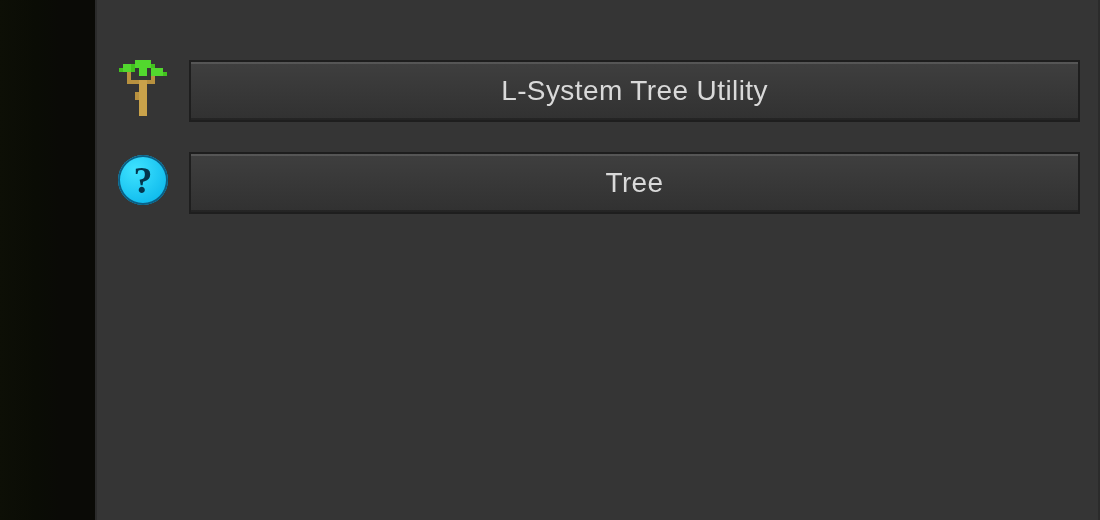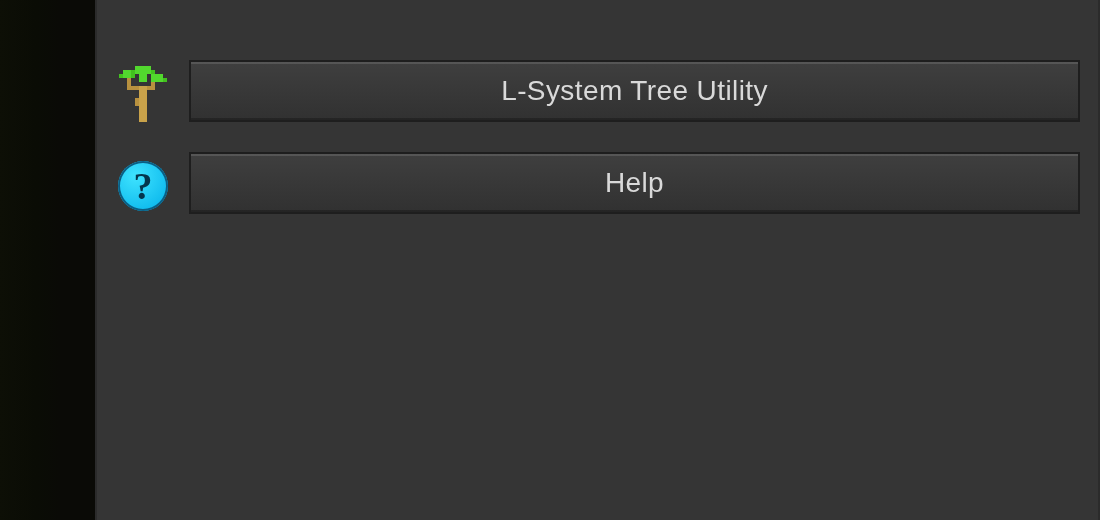--- a/index.html
+++ b/index.html
@@ -43,21 +43,21 @@
     bottom: 0;
     background: #353535;
     border-left: 2px solid #2b2b2b;
     border-right: 2px solid #2b2b2b;
     padding: 60px 18px 18px 18px;
     box-sizing: border-box;
   }
 
   .row {
     display: flex;
-    align-items: flex-end;
+    align-items: flex-start;
     gap: 18px;
     margin-bottom: 30px;
   }
 
   .icon-slot {
     width: 56px;
     height: 56px;
     display: flex;
     align-items: center;
     justify-content: center;
@@ -146,18 +146,18 @@
       </div>
     </div>
 
     <div class="row">
       <div class="icon-slot">
         <div class="help-badge">
           <span>?</span>
         </div>
       </div>
       <div class="btn">
-        <span>Help</span>
+        <span>Tree</span>
       </div>
     </div>
 
   </div>
 </div>
 
 </body></html>

